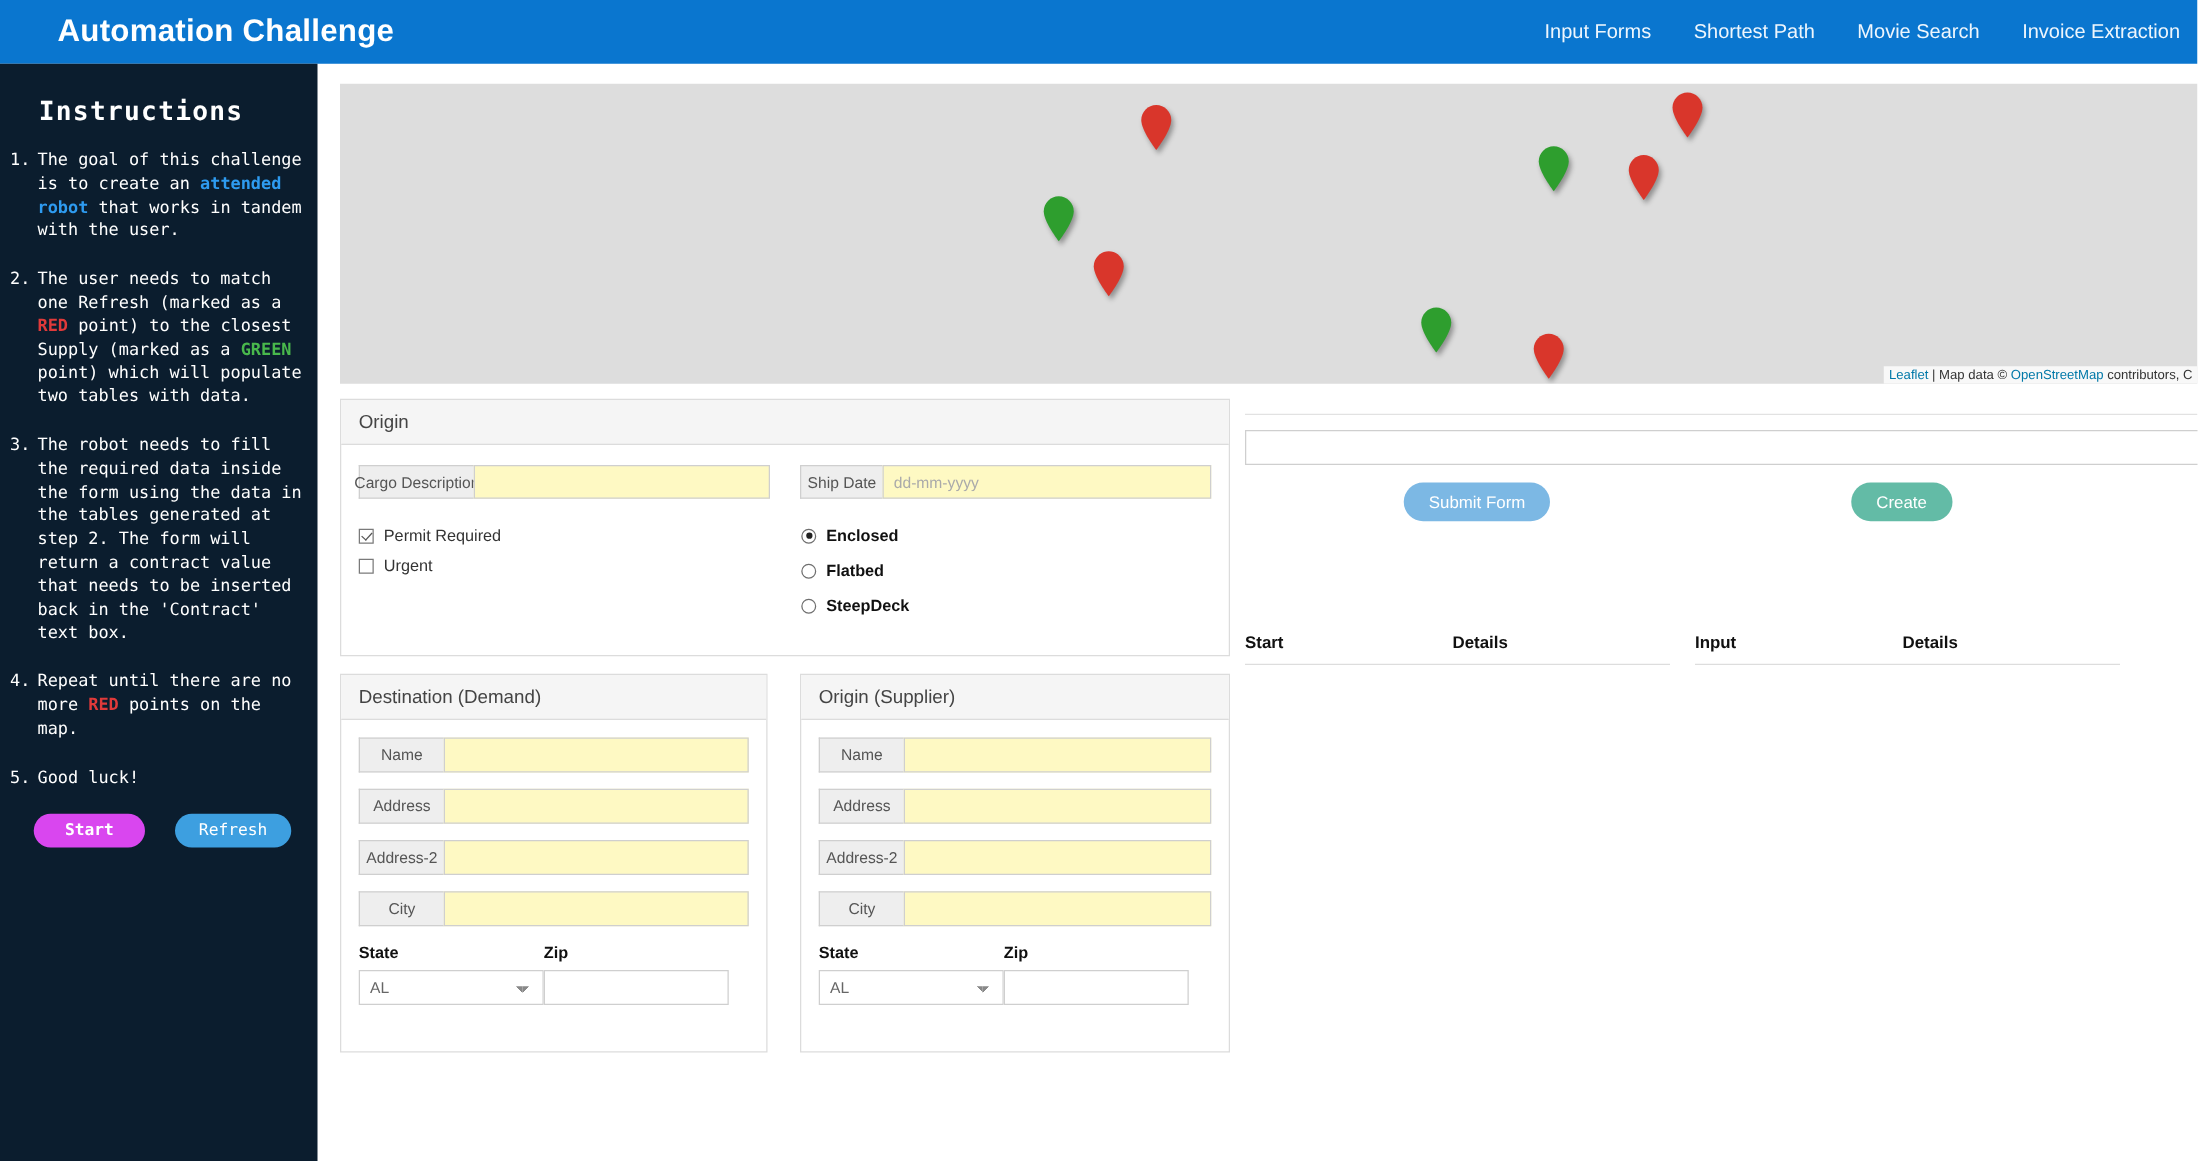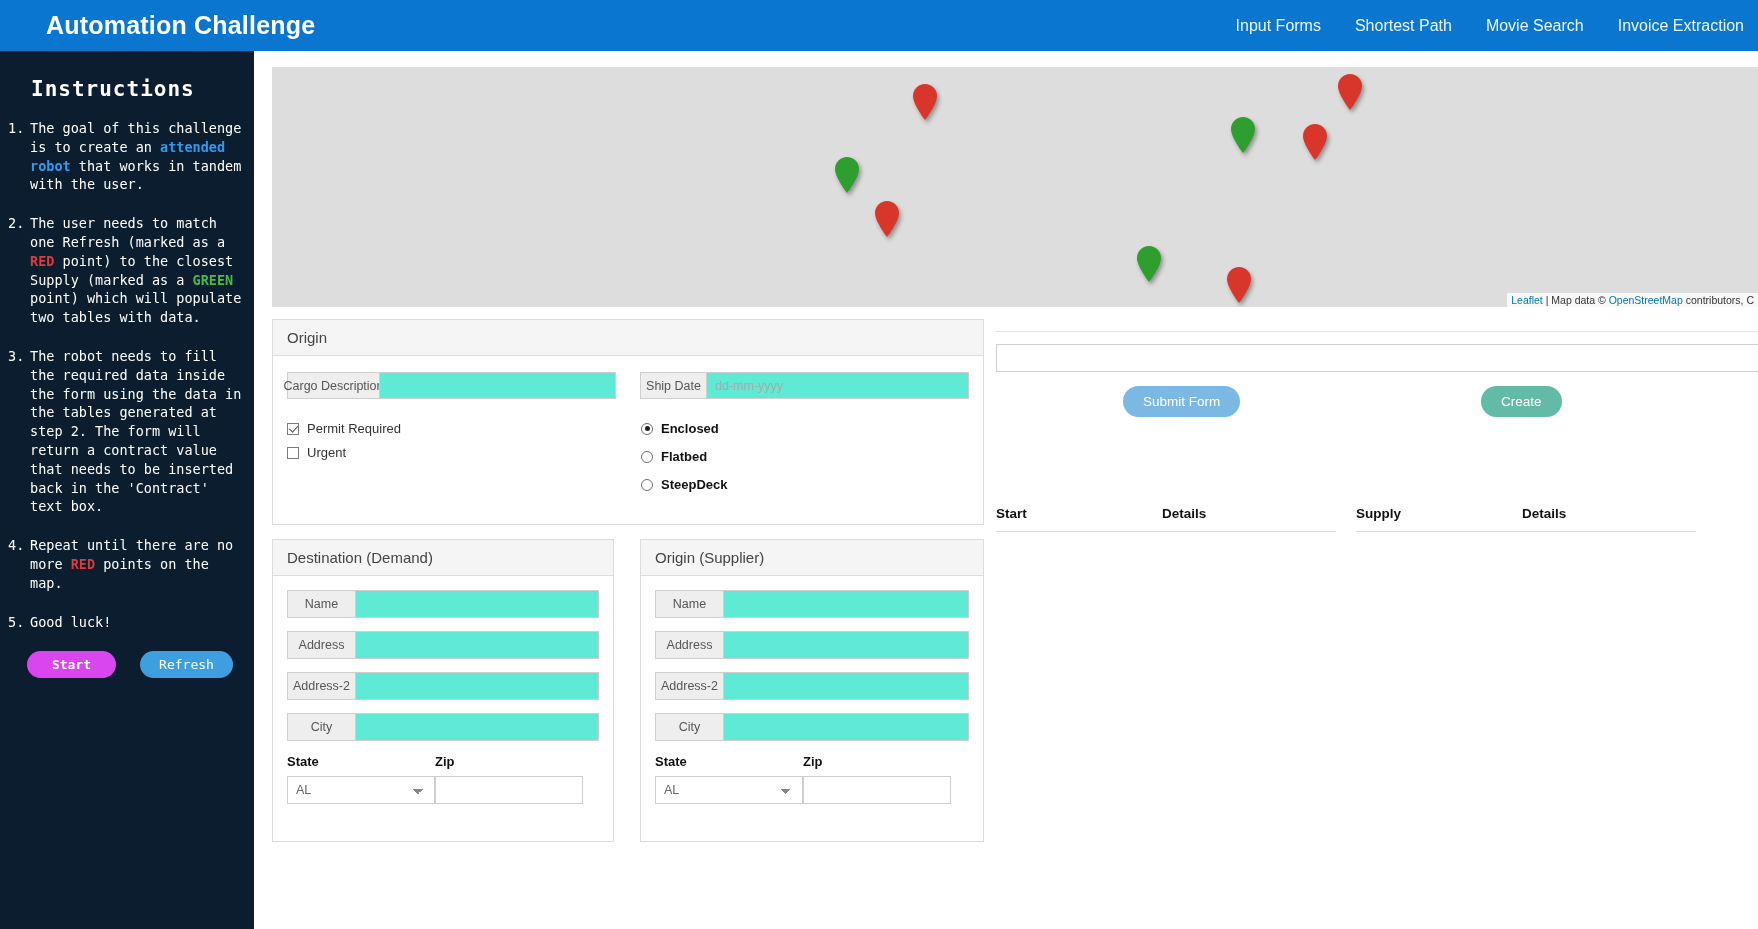--- a/index.html
+++ b/index.html
@@ -102,21 +102,21 @@
 
   
   .igroup { display:flex; align-items:stretch; height:27px; }
   .iaddon {
     background:#eeeeee; border:1px solid #cfcfcf; border-right:none;
     font-size:12.5px; color:#555;
     display:flex; align-items:center; justify-content:center;
     padding:0 9px; white-space:nowrap;
   }
   .ifield {
-    flex:1; border:1px solid #cfcfcf; background:#5eead4;
+    flex:1; border:1px solid #cfcfcf; background:#fef9c3;
     font-size:12.5px; color:#333;
     padding:0 8px; outline:none; min-width:0;
     font-family:"Liberation Sans", sans-serif;
   }
   .ifield::placeholder { color:#aaaaaa; }
 
   .origin-body { padding:16px 14px 0 14px; }
   .origin-row1 { display:flex; gap:24px; }
   .origin-row1 > div:nth-child(1) { width:330px; }
   .origin-row1 > div:nth-child(2) { width:330px; }
@@ -387,21 +387,21 @@
     <div class="tblrow">
       <div class="tbl tbl-demand">
         <div class="thead">
           <div class="th1">Start</div>
           <div class="th2">Details</div>
         </div>
         <div class="tbline"></div>
       </div>
       <div class="tbl tbl-supply">
         <div class="thead">
-          <div class="th1">Supply</div>
+          <div class="th1">Input</div>
           <div class="th2">Details</div>
         </div>
         <div class="tbline"></div>
       </div>
     </div>
   </div>
 
 </div>
 
 </body></html>

